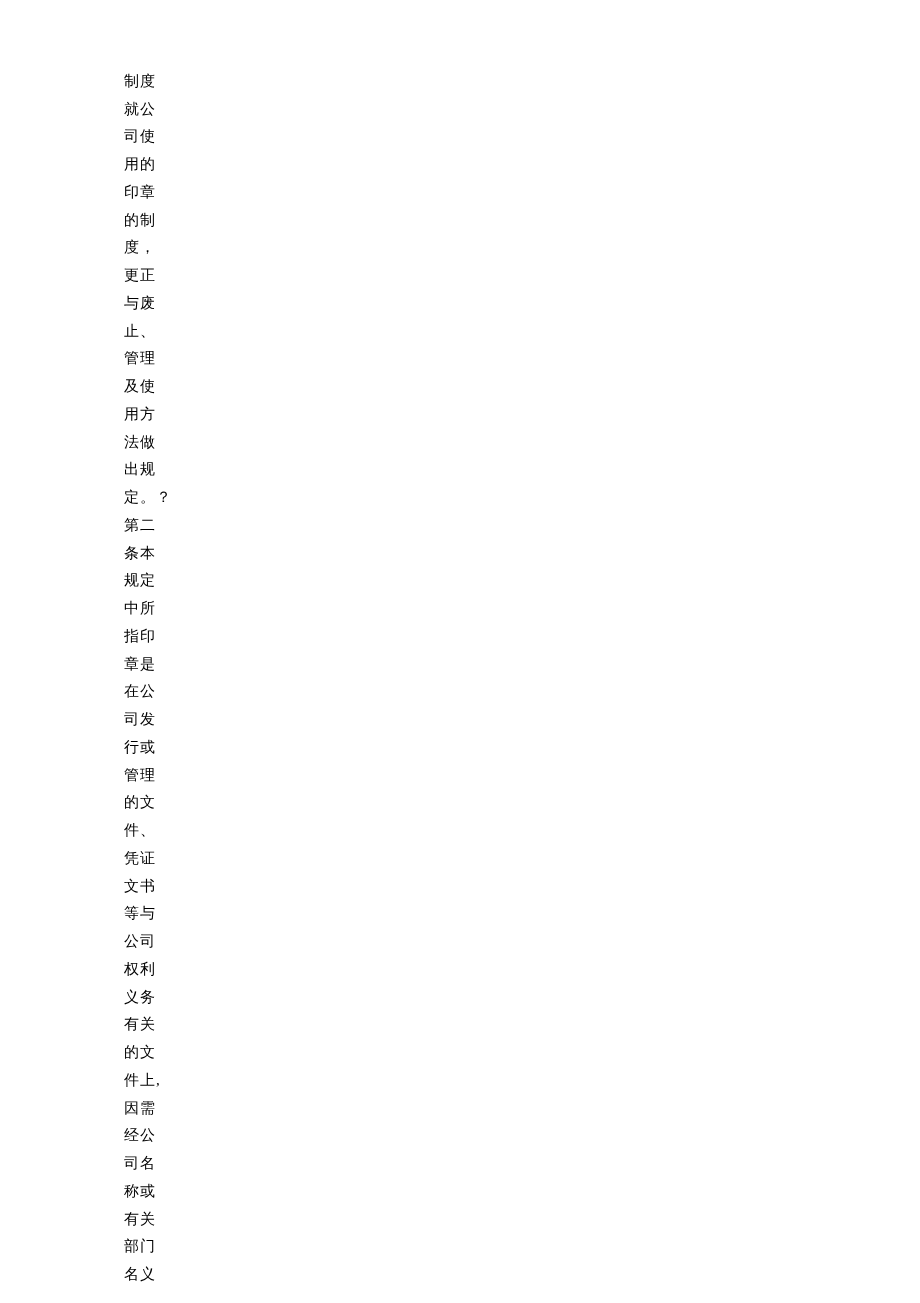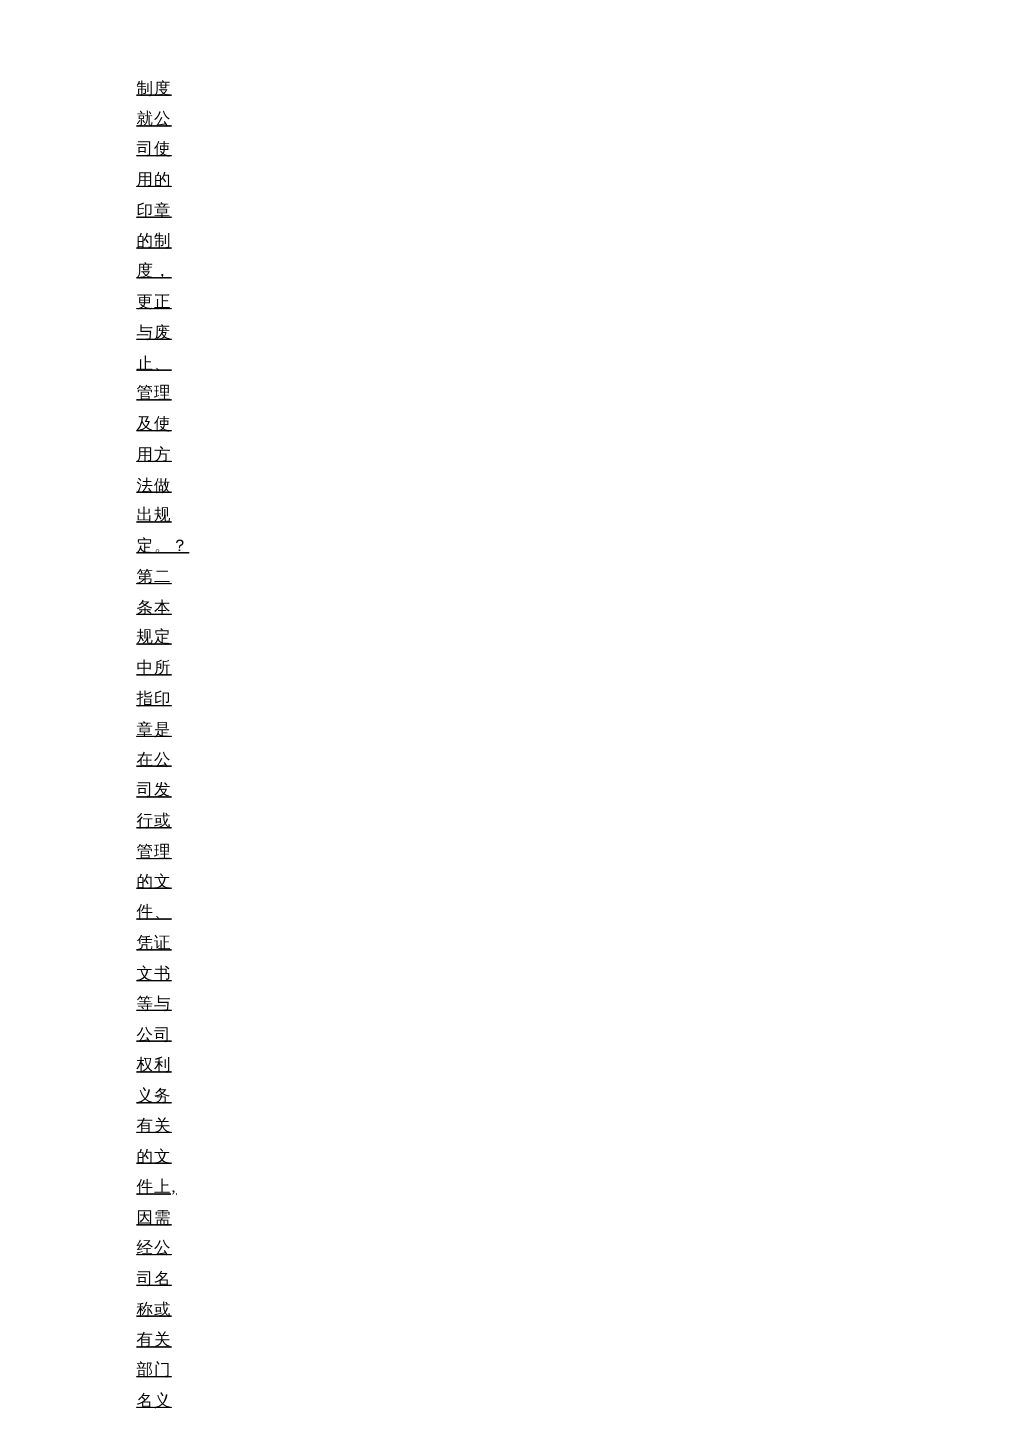--- a/index.html
+++ b/index.html
@@ -1,19 +1,18 @@
 <!DOCTYPE html>
 <html><head>
   <meta charset="utf-8">
   <style>
     * {
       margin: 0;
       padding: 0;
       box-sizing: border-box;
-      text-decoration: underline;
     }
 
     body {
       width: 920px;
       height: 1303px;
       background-color: #ffffff;
       font-family: "SimSun", "宋体", serif;
       font-size: 14px;
       color: #000000;
       overflow: hidden;

